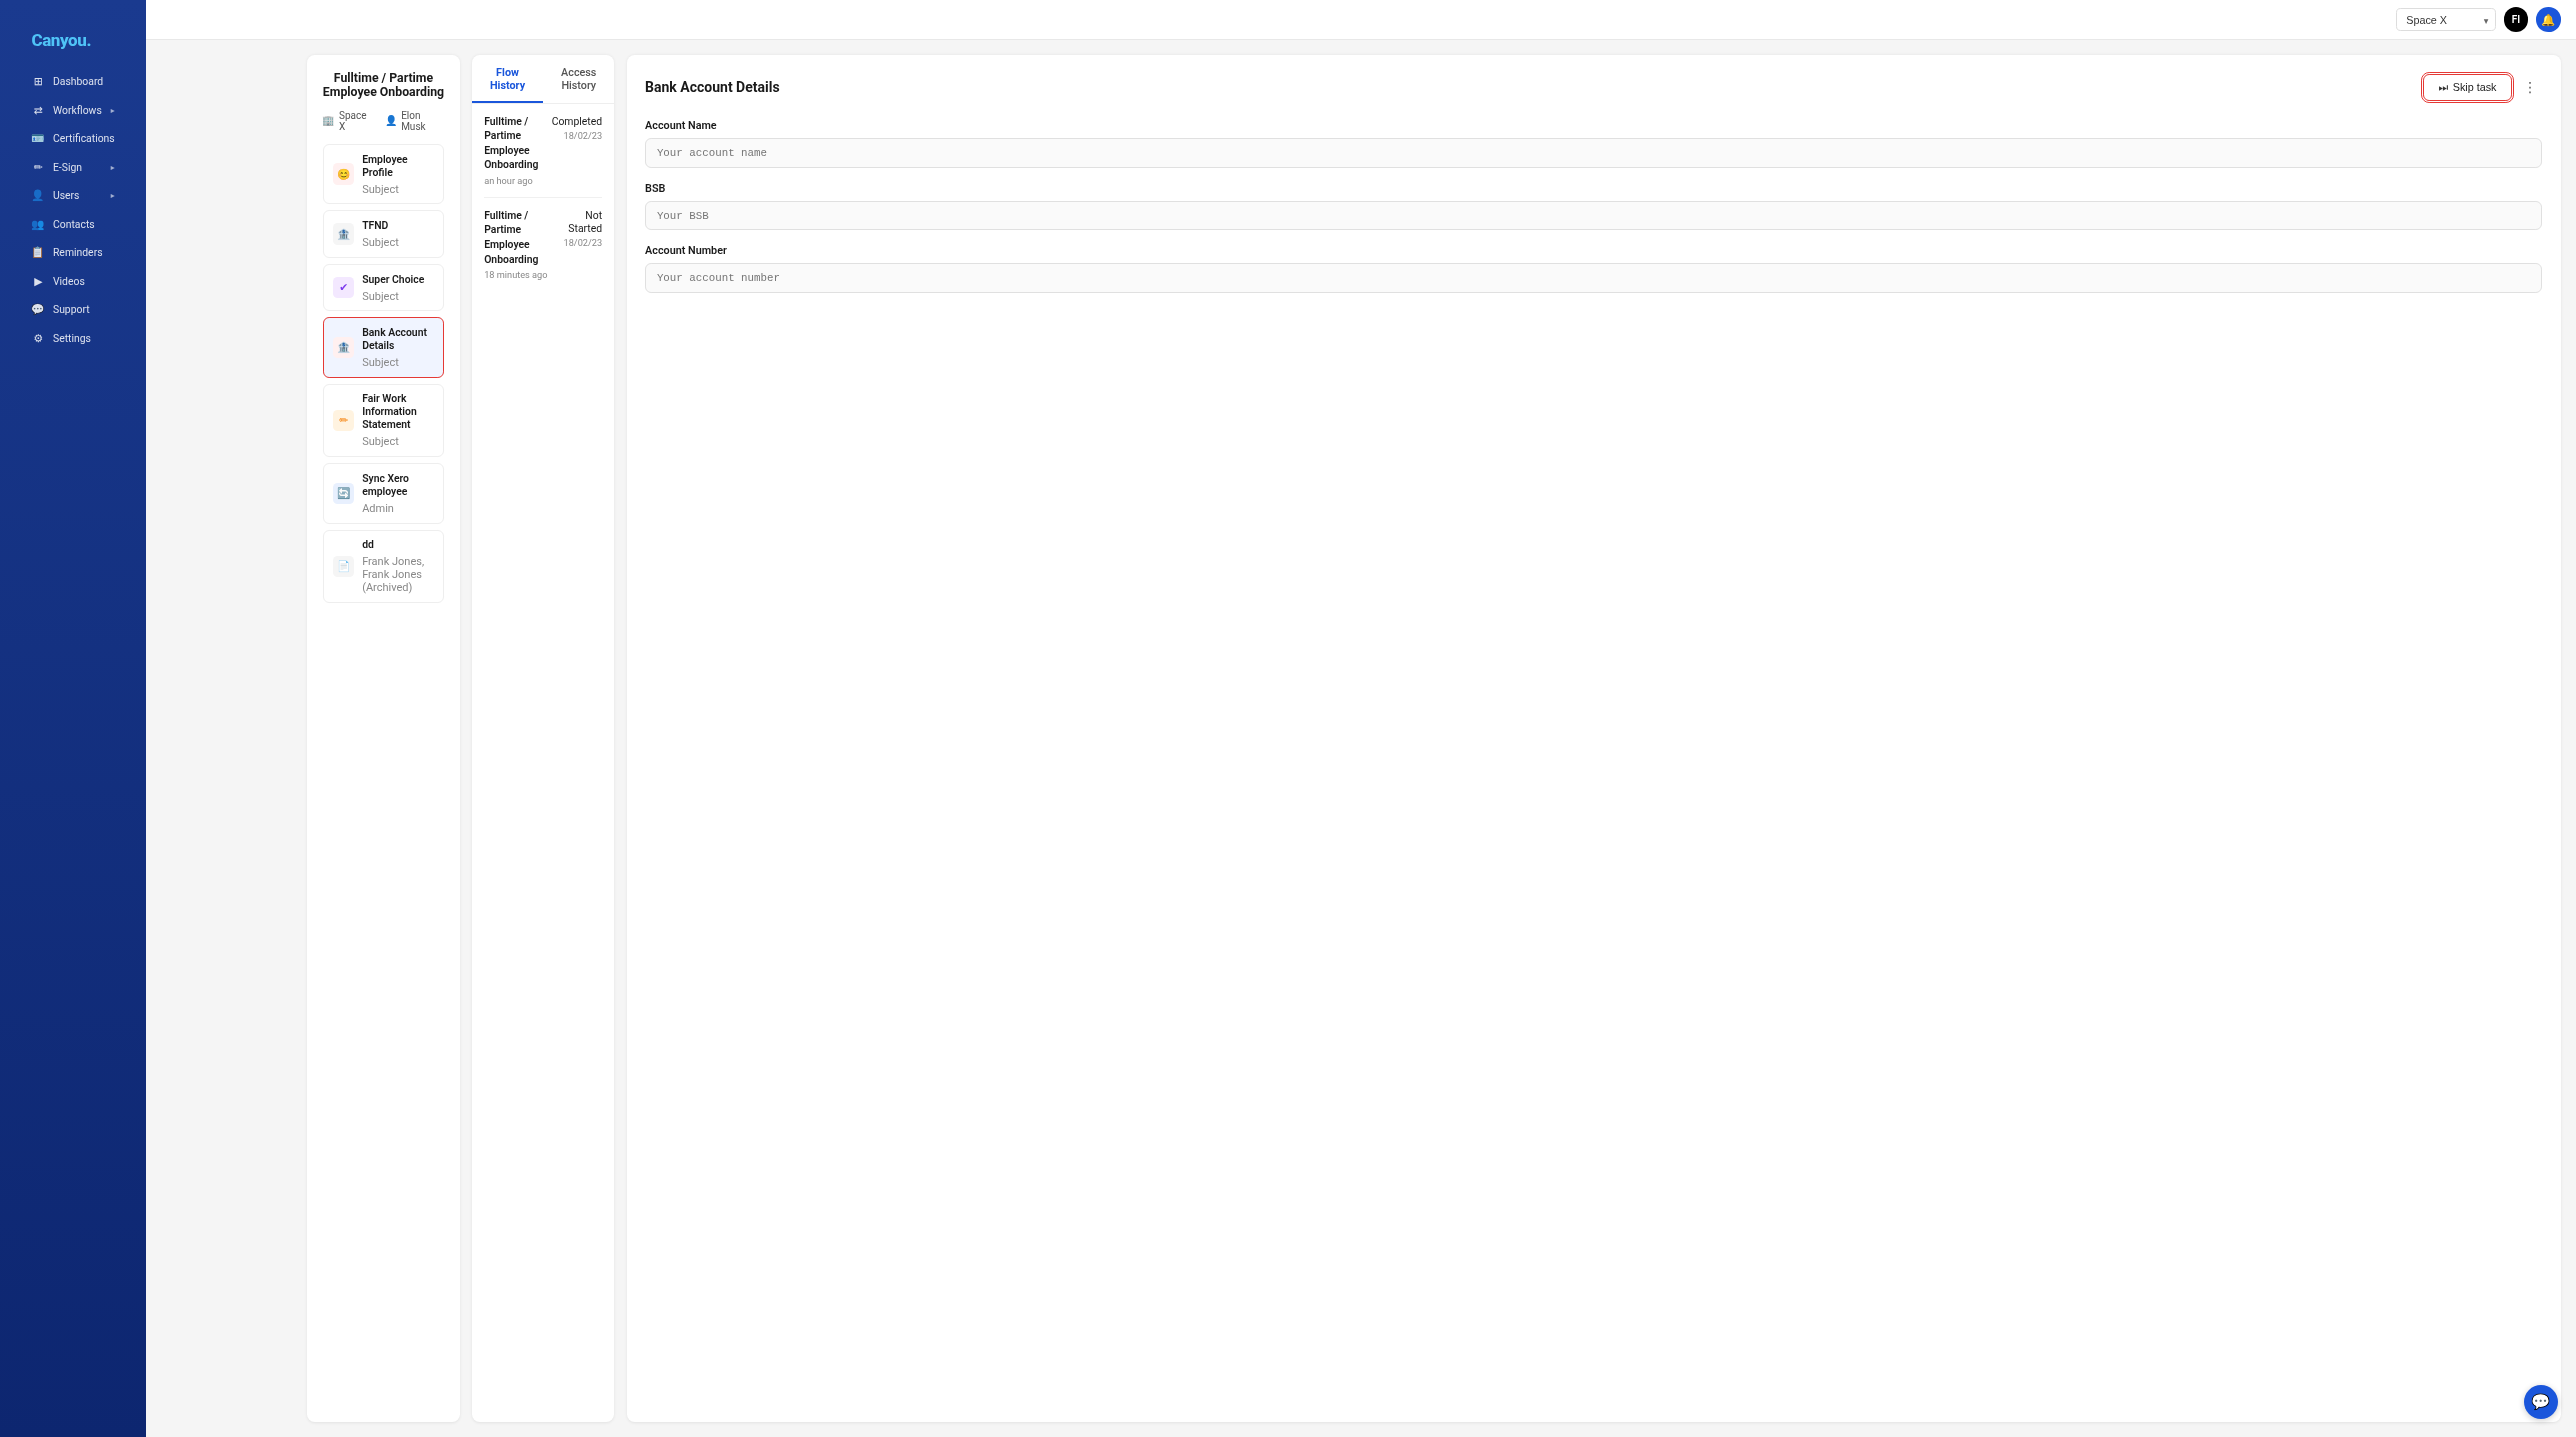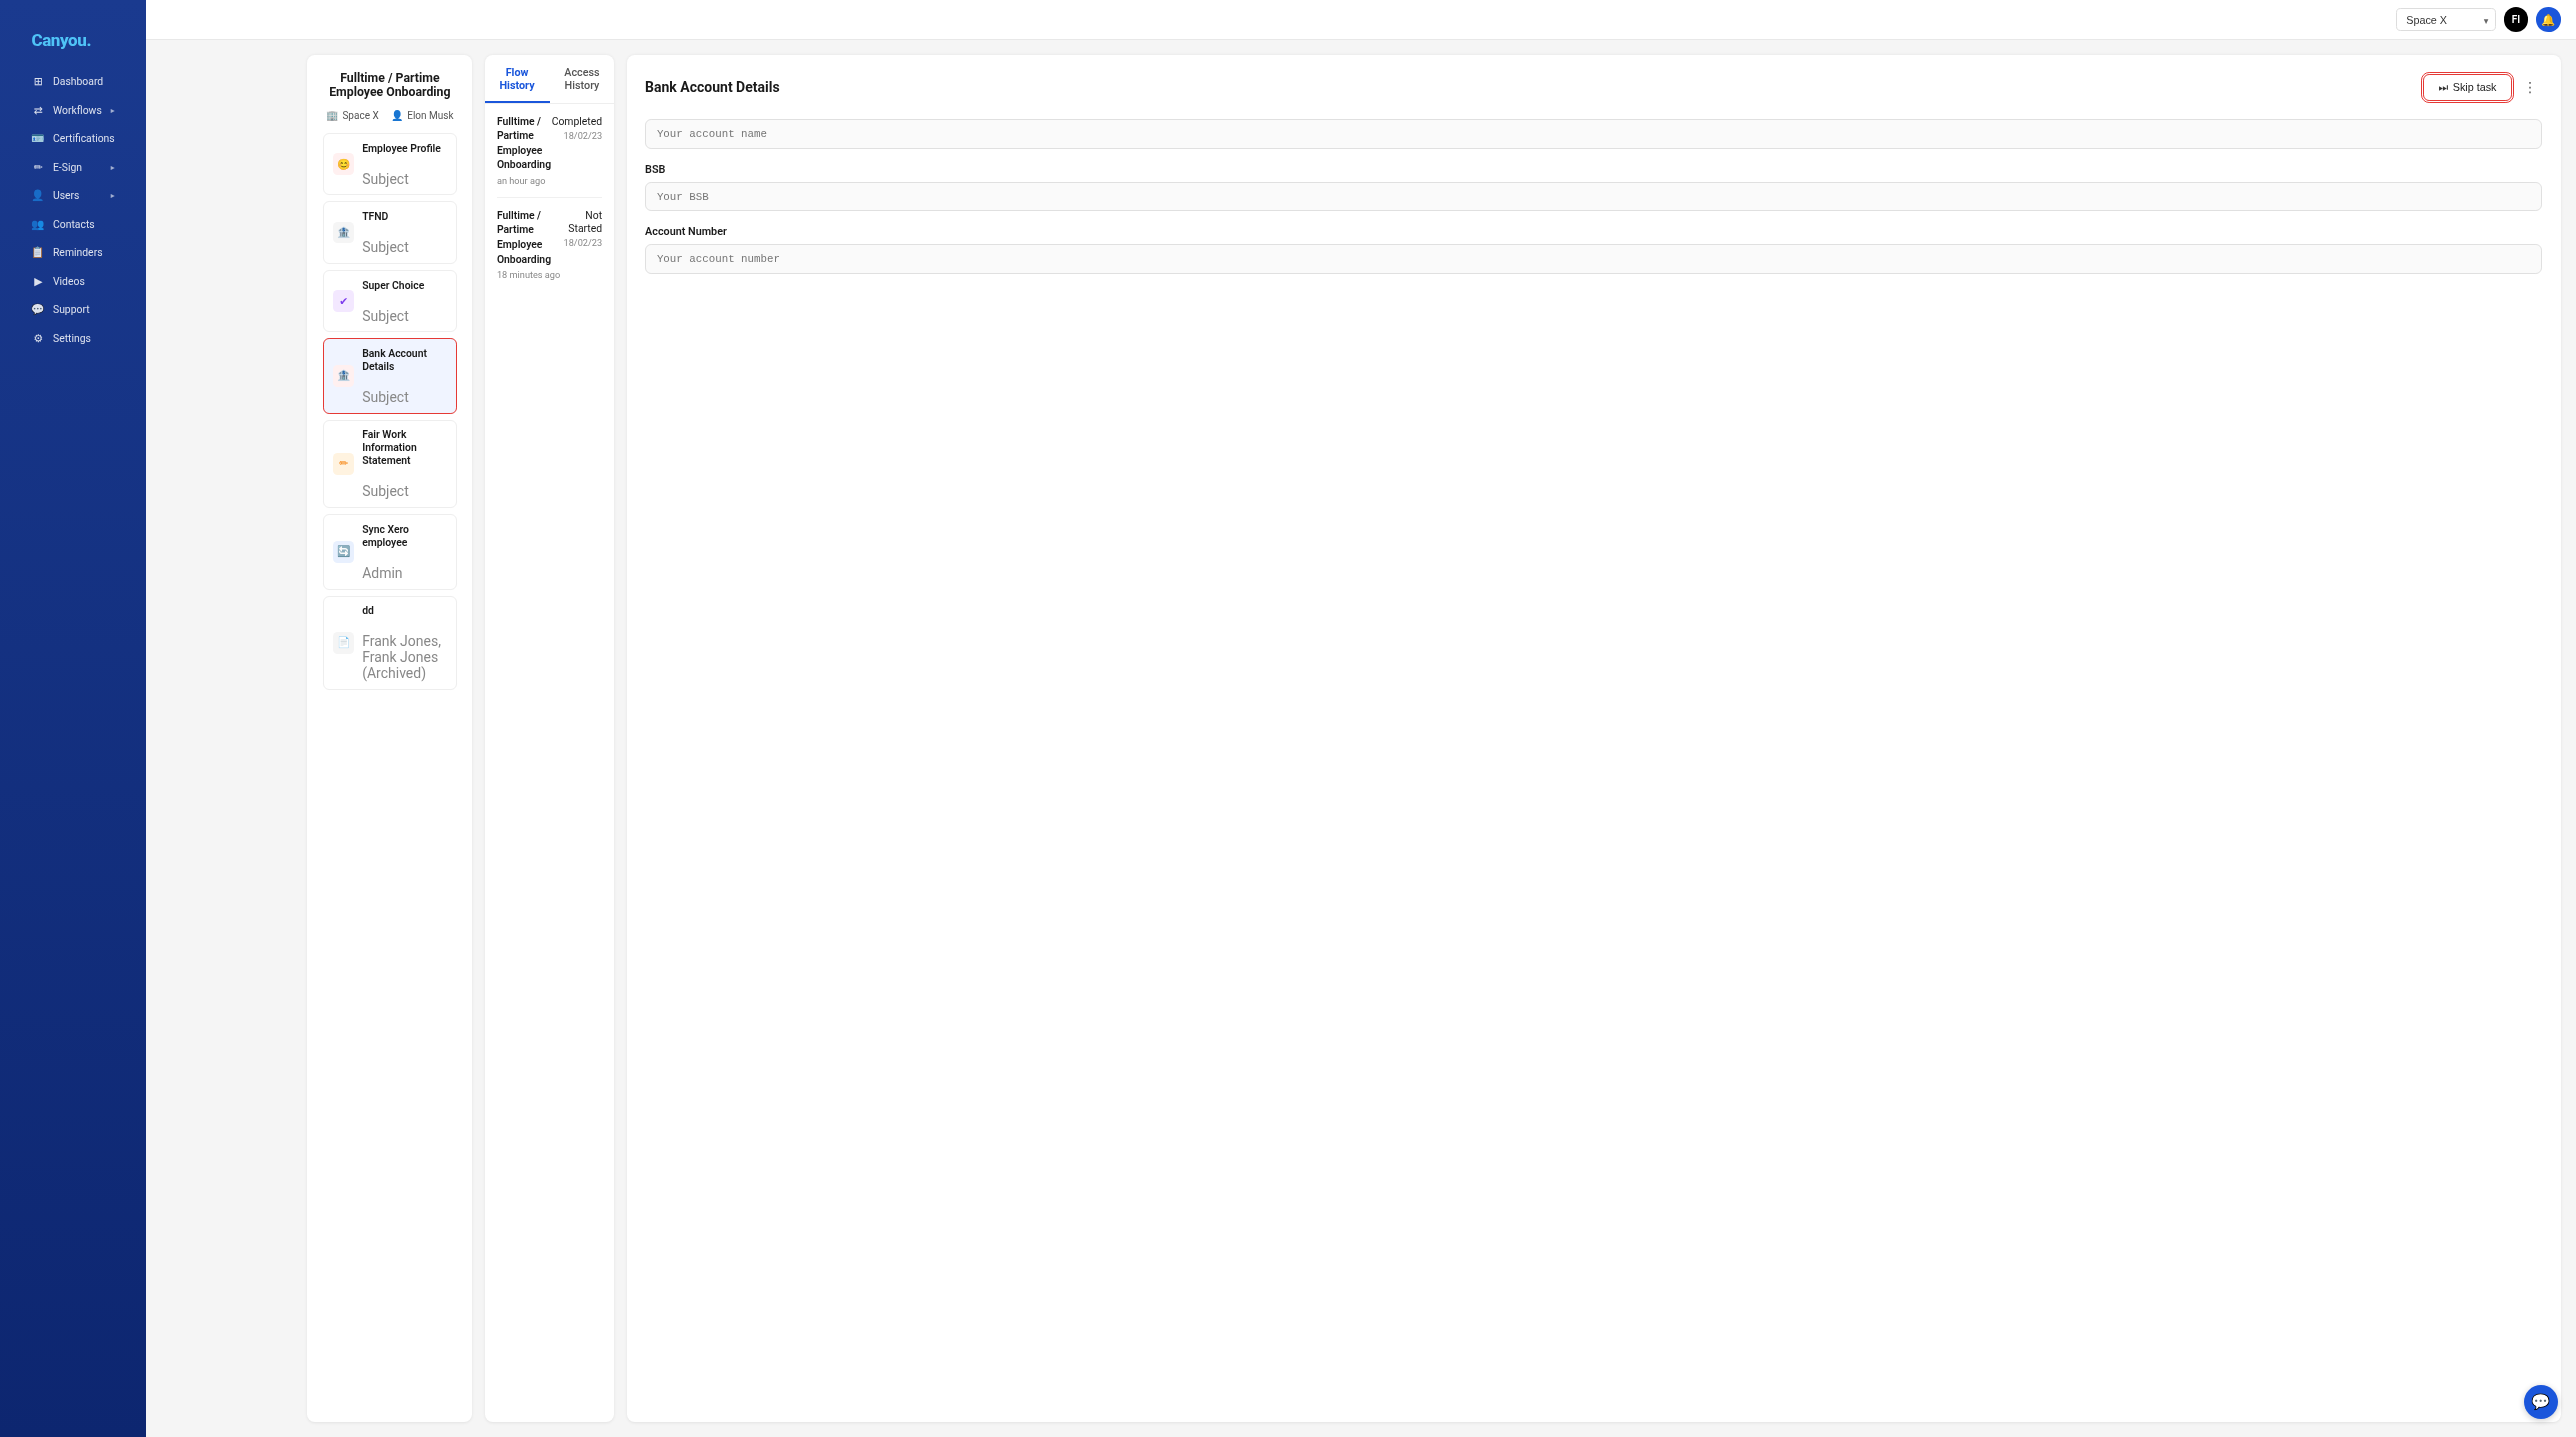--- a/index.html
+++ b/index.html
@@ -149,21 +149,21 @@
       font-size: 10.8px;
       flex-shrink: 0;
     }
     .task-icon.red { background: #fff0f0; color: #e53935; }
     .task-icon.gray { background: #f5f5f5; color: #888; }
     .task-icon.purple { background: #f3e8ff; color: #7c3aed; }
     .task-icon.blue { background: #e8f0fe; color: #1a56db; }
     .task-icon.orange { background: #fff3e0; color: #f57c00; }
     .task-info { flex: 1; }
     .task-name { font-size: 10.4px; font-weight: 600; color: #1a1a1a; }
-    .task-sub { font-size: 14px; color: #888; margin-top: 16px; }
+    .task-sub { font-size: 11px; color: #888; margin-top: 4px; }
 
     
     .history-card {
       background: #fff;
       border-radius: 7.7px;
       box-shadow: 0 0.8px 3.1px rgba(0,0,0,0.08);
       overflow: hidden;
     }
     .history-tabs {
       display: flex;
@@ -459,20 +459,21 @@
       <div class="right-panel-actions">
         <button class="skip-task-btn">
           <span class="skip-icon">⏭</span>
           <span>Skip task</span>
         </button>
         <button class="more-btn">⋮</button>
       </div>
     </div>
 
     <div class="form-group">
+      <label class="form-label">Account Name</label>
       <input class="form-input" type="text" placeholder="Your account name" style="">
     </div>
 
     <div class="form-group">
       <label class="form-label">BSB</label>
       <input class="form-input" type="text" placeholder="Your BSB" style="">
     </div>
 
     <div class="form-group">
       <label class="form-label">Account Number</label>

